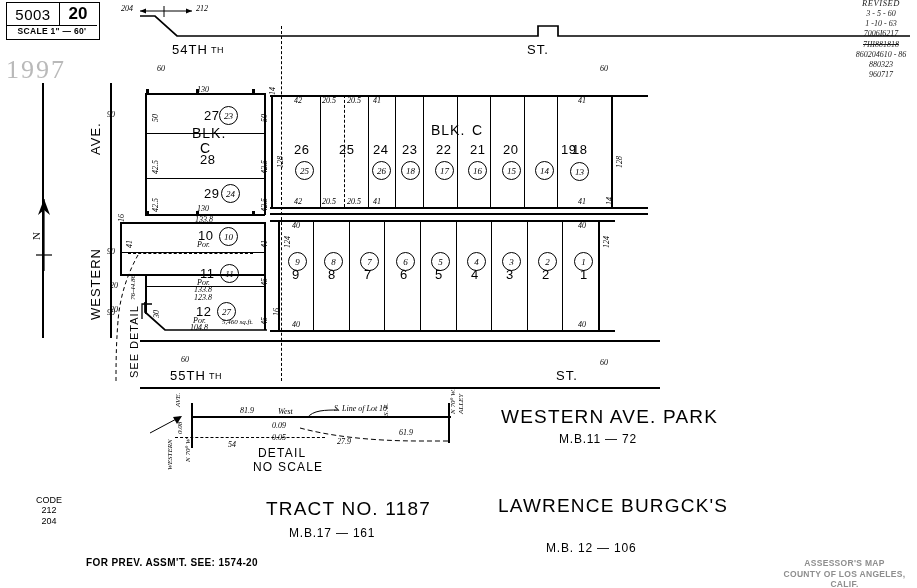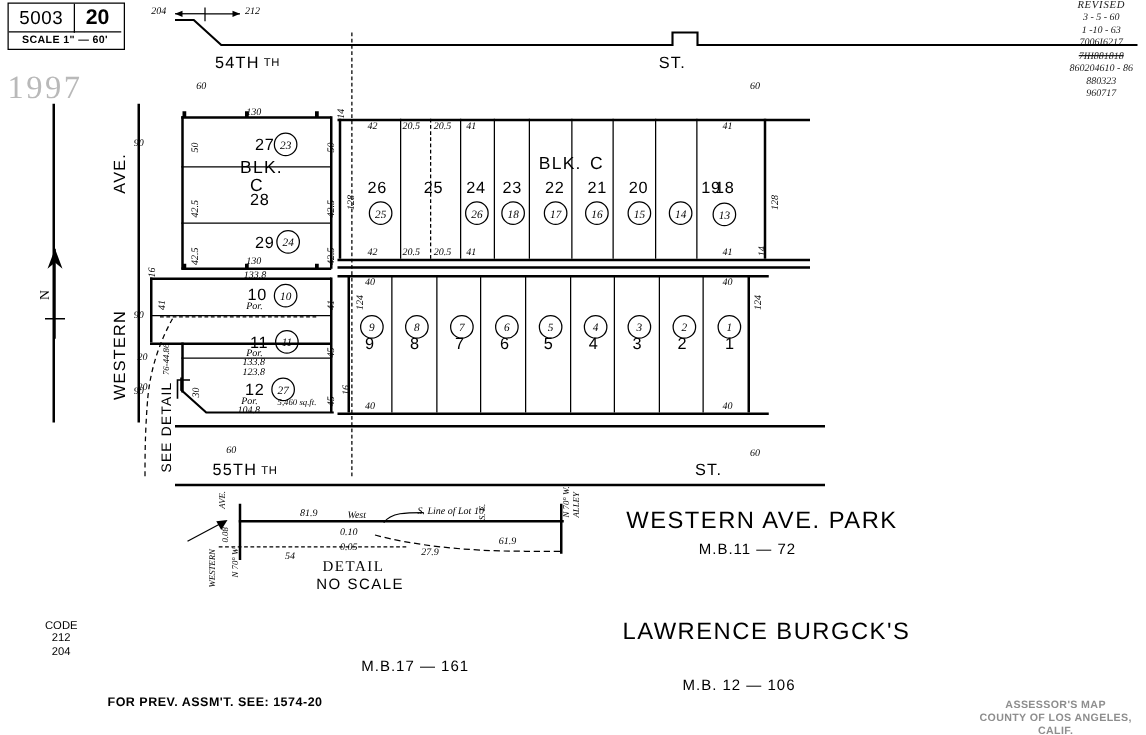--- a/index.html
+++ b/index.html
@@ -317,41 +317,42 @@
   <div class="abs dashed-h" style="left:175px;top:437px;width:150px;"></div>
   <svg class="abs" style="left:300px;top:424px;" width="150" height="22">
     <path d="M0,4 C30,12 70,17 120,17 L148,17" fill="none" stroke="#000" stroke-width="1" stroke-dasharray="5,3"></path>
   </svg>
   <svg class="abs" style="left:305px;top:408px;" width="70" height="12">
     <path d="M2,10 C8,2 20,2 34,2" fill="none" stroke="#000" stroke-width="1"></path>
   </svg>
 
   <div class="abs dim" style="left:240px;top:406px;">81.9</div>
   <div class="abs dim" style="left:278px;top:407px;">West</div>
-  <div class="abs dim" style="left:272px;top:421px;">0.10</div>
+  <div class="abs dim" style="left:272px;top:421px;">0.09</div>
   <div class="abs dim" style="left:272px;top:433px;">0.05</div>
   <div class="abs dim" style="left:228px;top:440px;">54</div>
   <div class="abs dim" style="left:334px;top:404px;">S. Line of Lot 10</div>
   <div class="abs dim" style="left:337px;top:437px;">27.9</div>
   <div class="abs dim" style="left:399px;top:428px;">61.9</div>
   <div class="abs dim-sm rot90" style="left:382px;top:416px;">S. E.</div>
   <div class="abs dim-sm rot90" style="left:449px;top:414px;">N 70° W.</div>
   <div class="abs dim-sm rot90" style="left:457px;top:414px;">ALLEY</div>
   <div class="abs dim-sm rot90" style="left:174px;top:407px;">AVE.</div>
   <div class="abs dim-sm rot90" style="left:166px;top:470px;">WESTERN</div>
   <div class="abs dim-sm rot90" style="left:184px;top:462px;">N 70° W</div>
   <div class="abs dim-sm rot90" style="left:176px;top:434px;">0.08</div>
   <svg class="abs" style="left:150px;top:413px;" width="42" height="22">
     <line x1="0" y1="20" x2="30" y2="4" stroke="#000" stroke-width="1"></line>
     <polygon points="32,3 23,4 27,11" fill="#000"></polygon>
   </svg>
 
-  <div class="abs detail-cap" style="left:258px;top:446px;font-family:Liberation Serif, serif;">DETAIL</div>
+  <div class="abs detail-cap" style="left:258px;top:446px;">DETAIL</div>
   <div class="abs detail-cap" style="left:253px;top:460px;">NO SCALE</div>
 
+  <div class="abs title-main" style="left:266px;top:498px;">TRACT NO. 1187</div>
   <div class="abs title-sub" style="left:289px;top:526px;">M.B.17 — 161</div>
 
   <div class="abs title-main" style="left:501px;top:406px;">WESTERN AVE. PARK</div>
   <div class="abs title-sub" style="left:559px;top:432px;">M.B.11 — 72</div>
 
   <div class="abs title-main" style="left:498px;top:495px;text-align:center;">LAWRENCE BURGCK'S</div>
   <div class="abs title-sub" style="left:546px;top:541px;">M.B. 12 — 106</div>
 
   <div class="abs" id="code-block" style="left:36px;top:495px;">
     <div>CODE</div>

